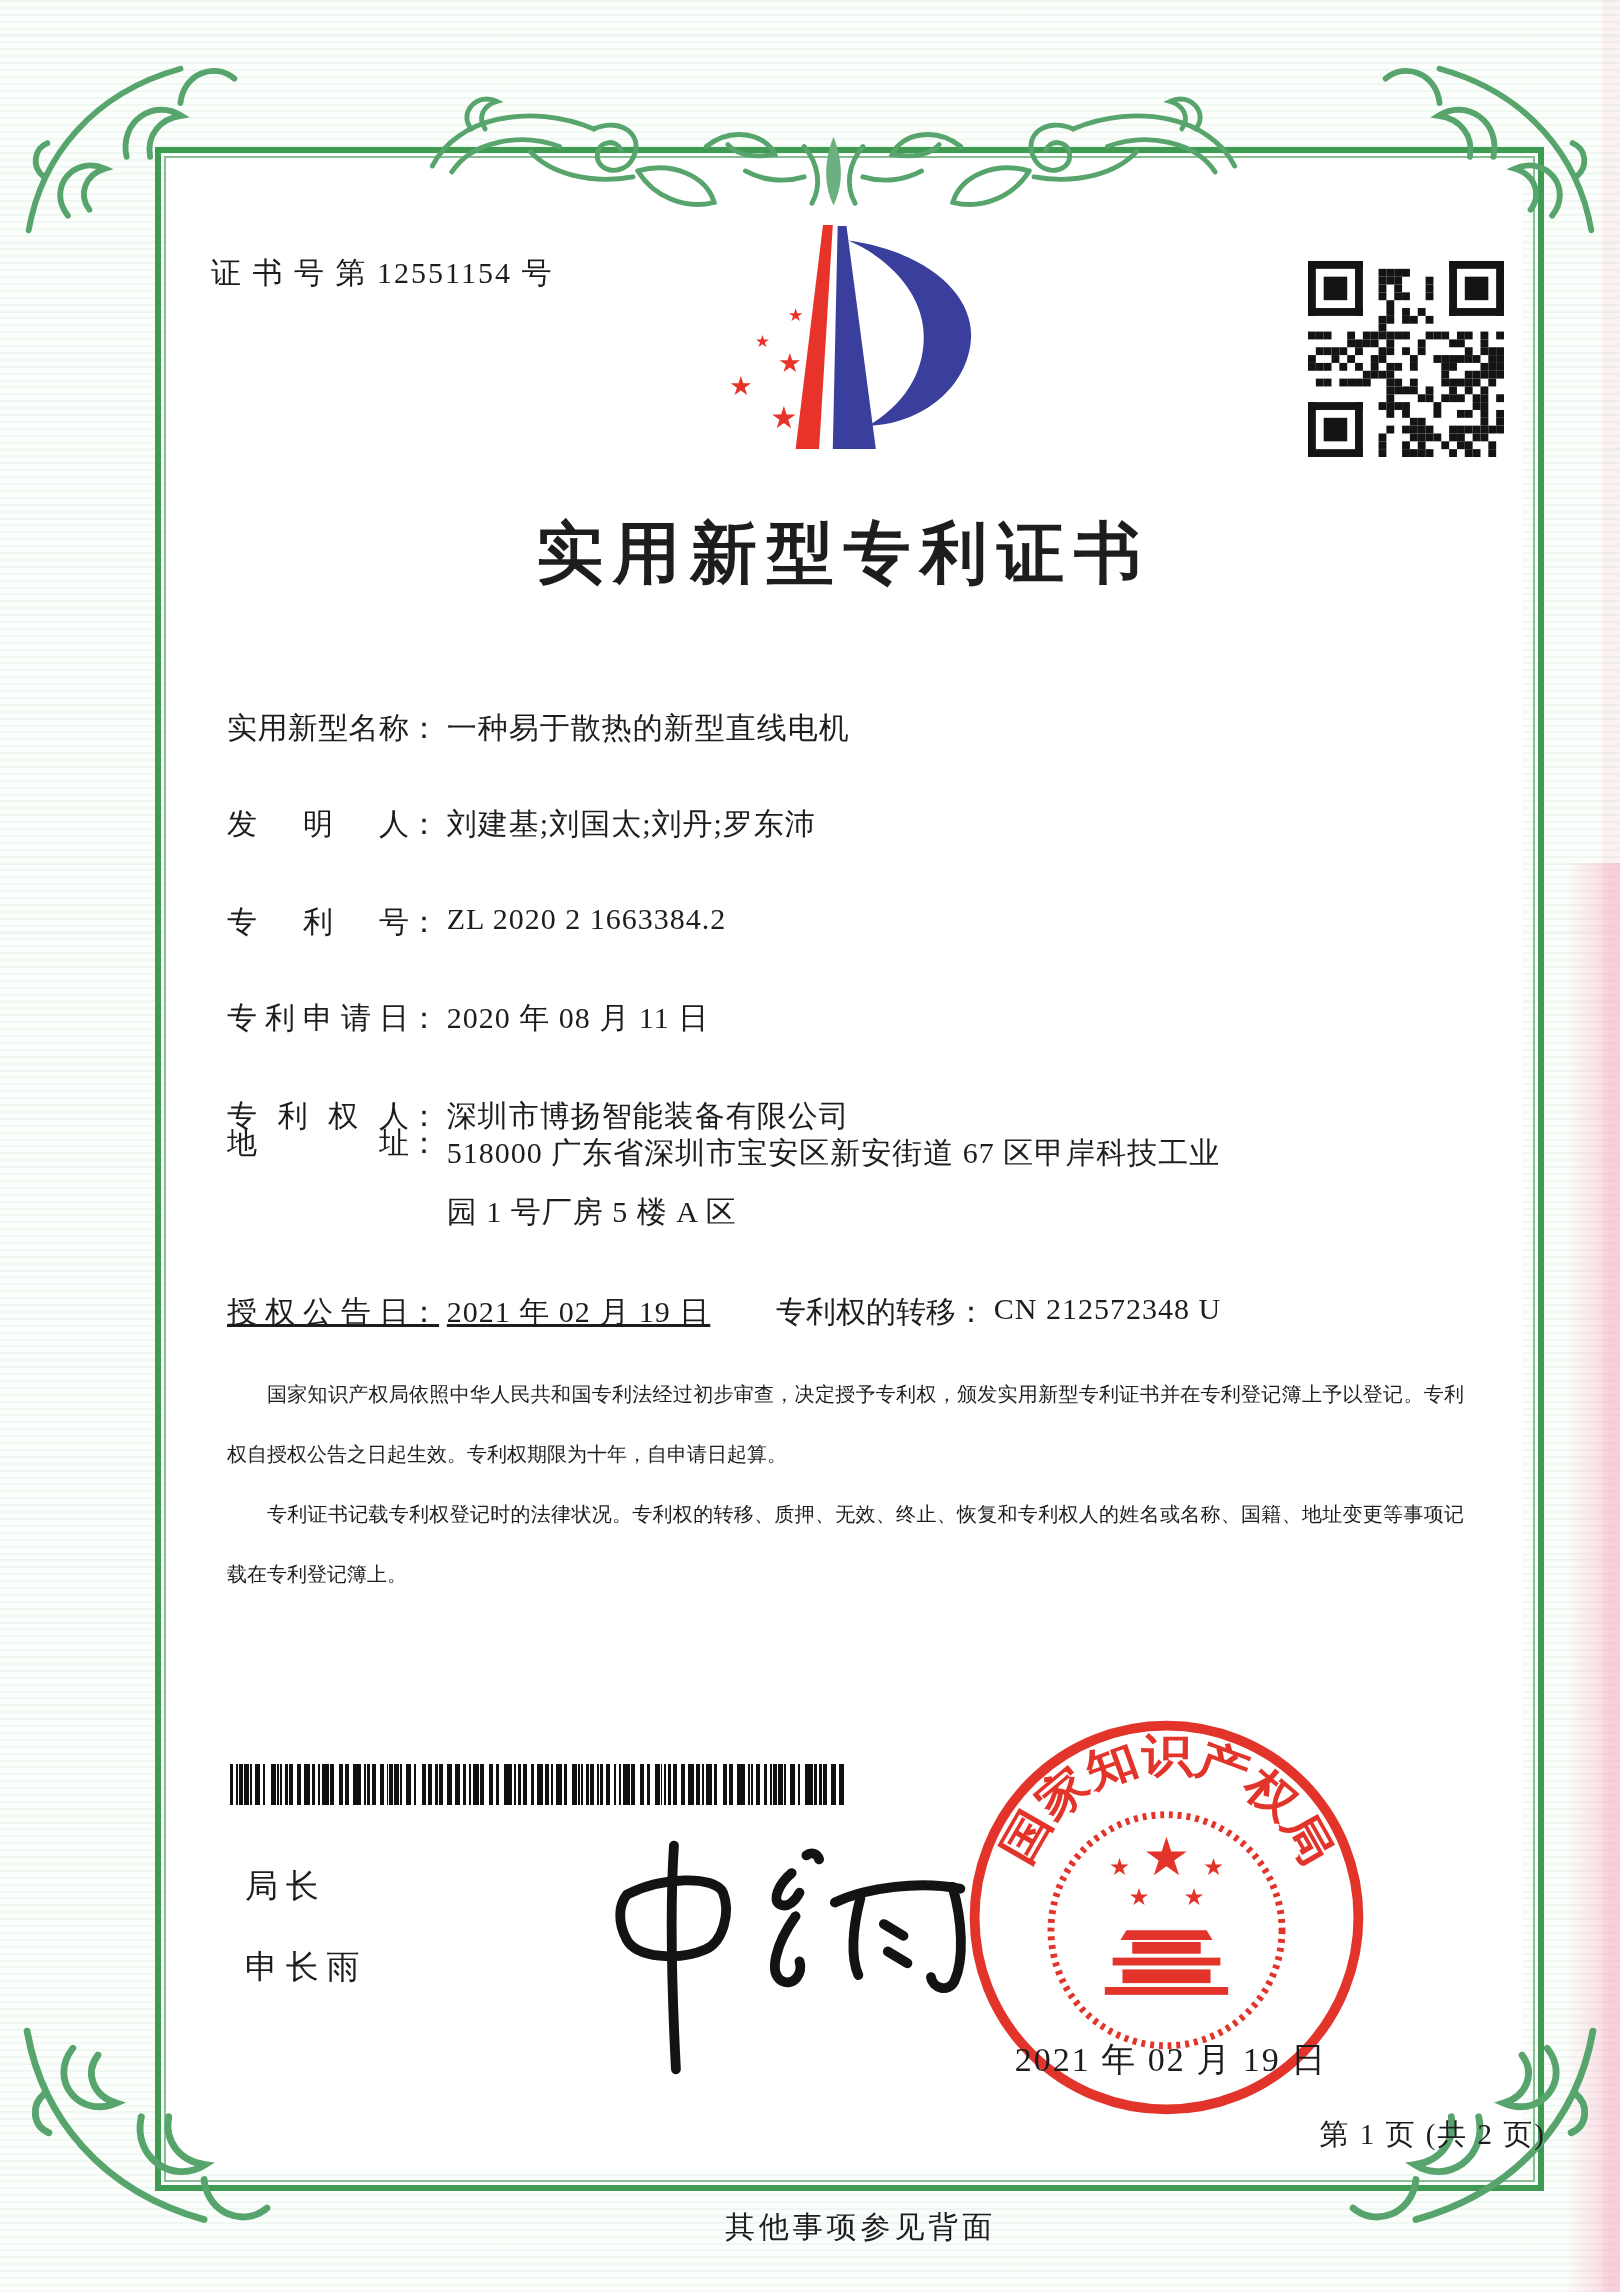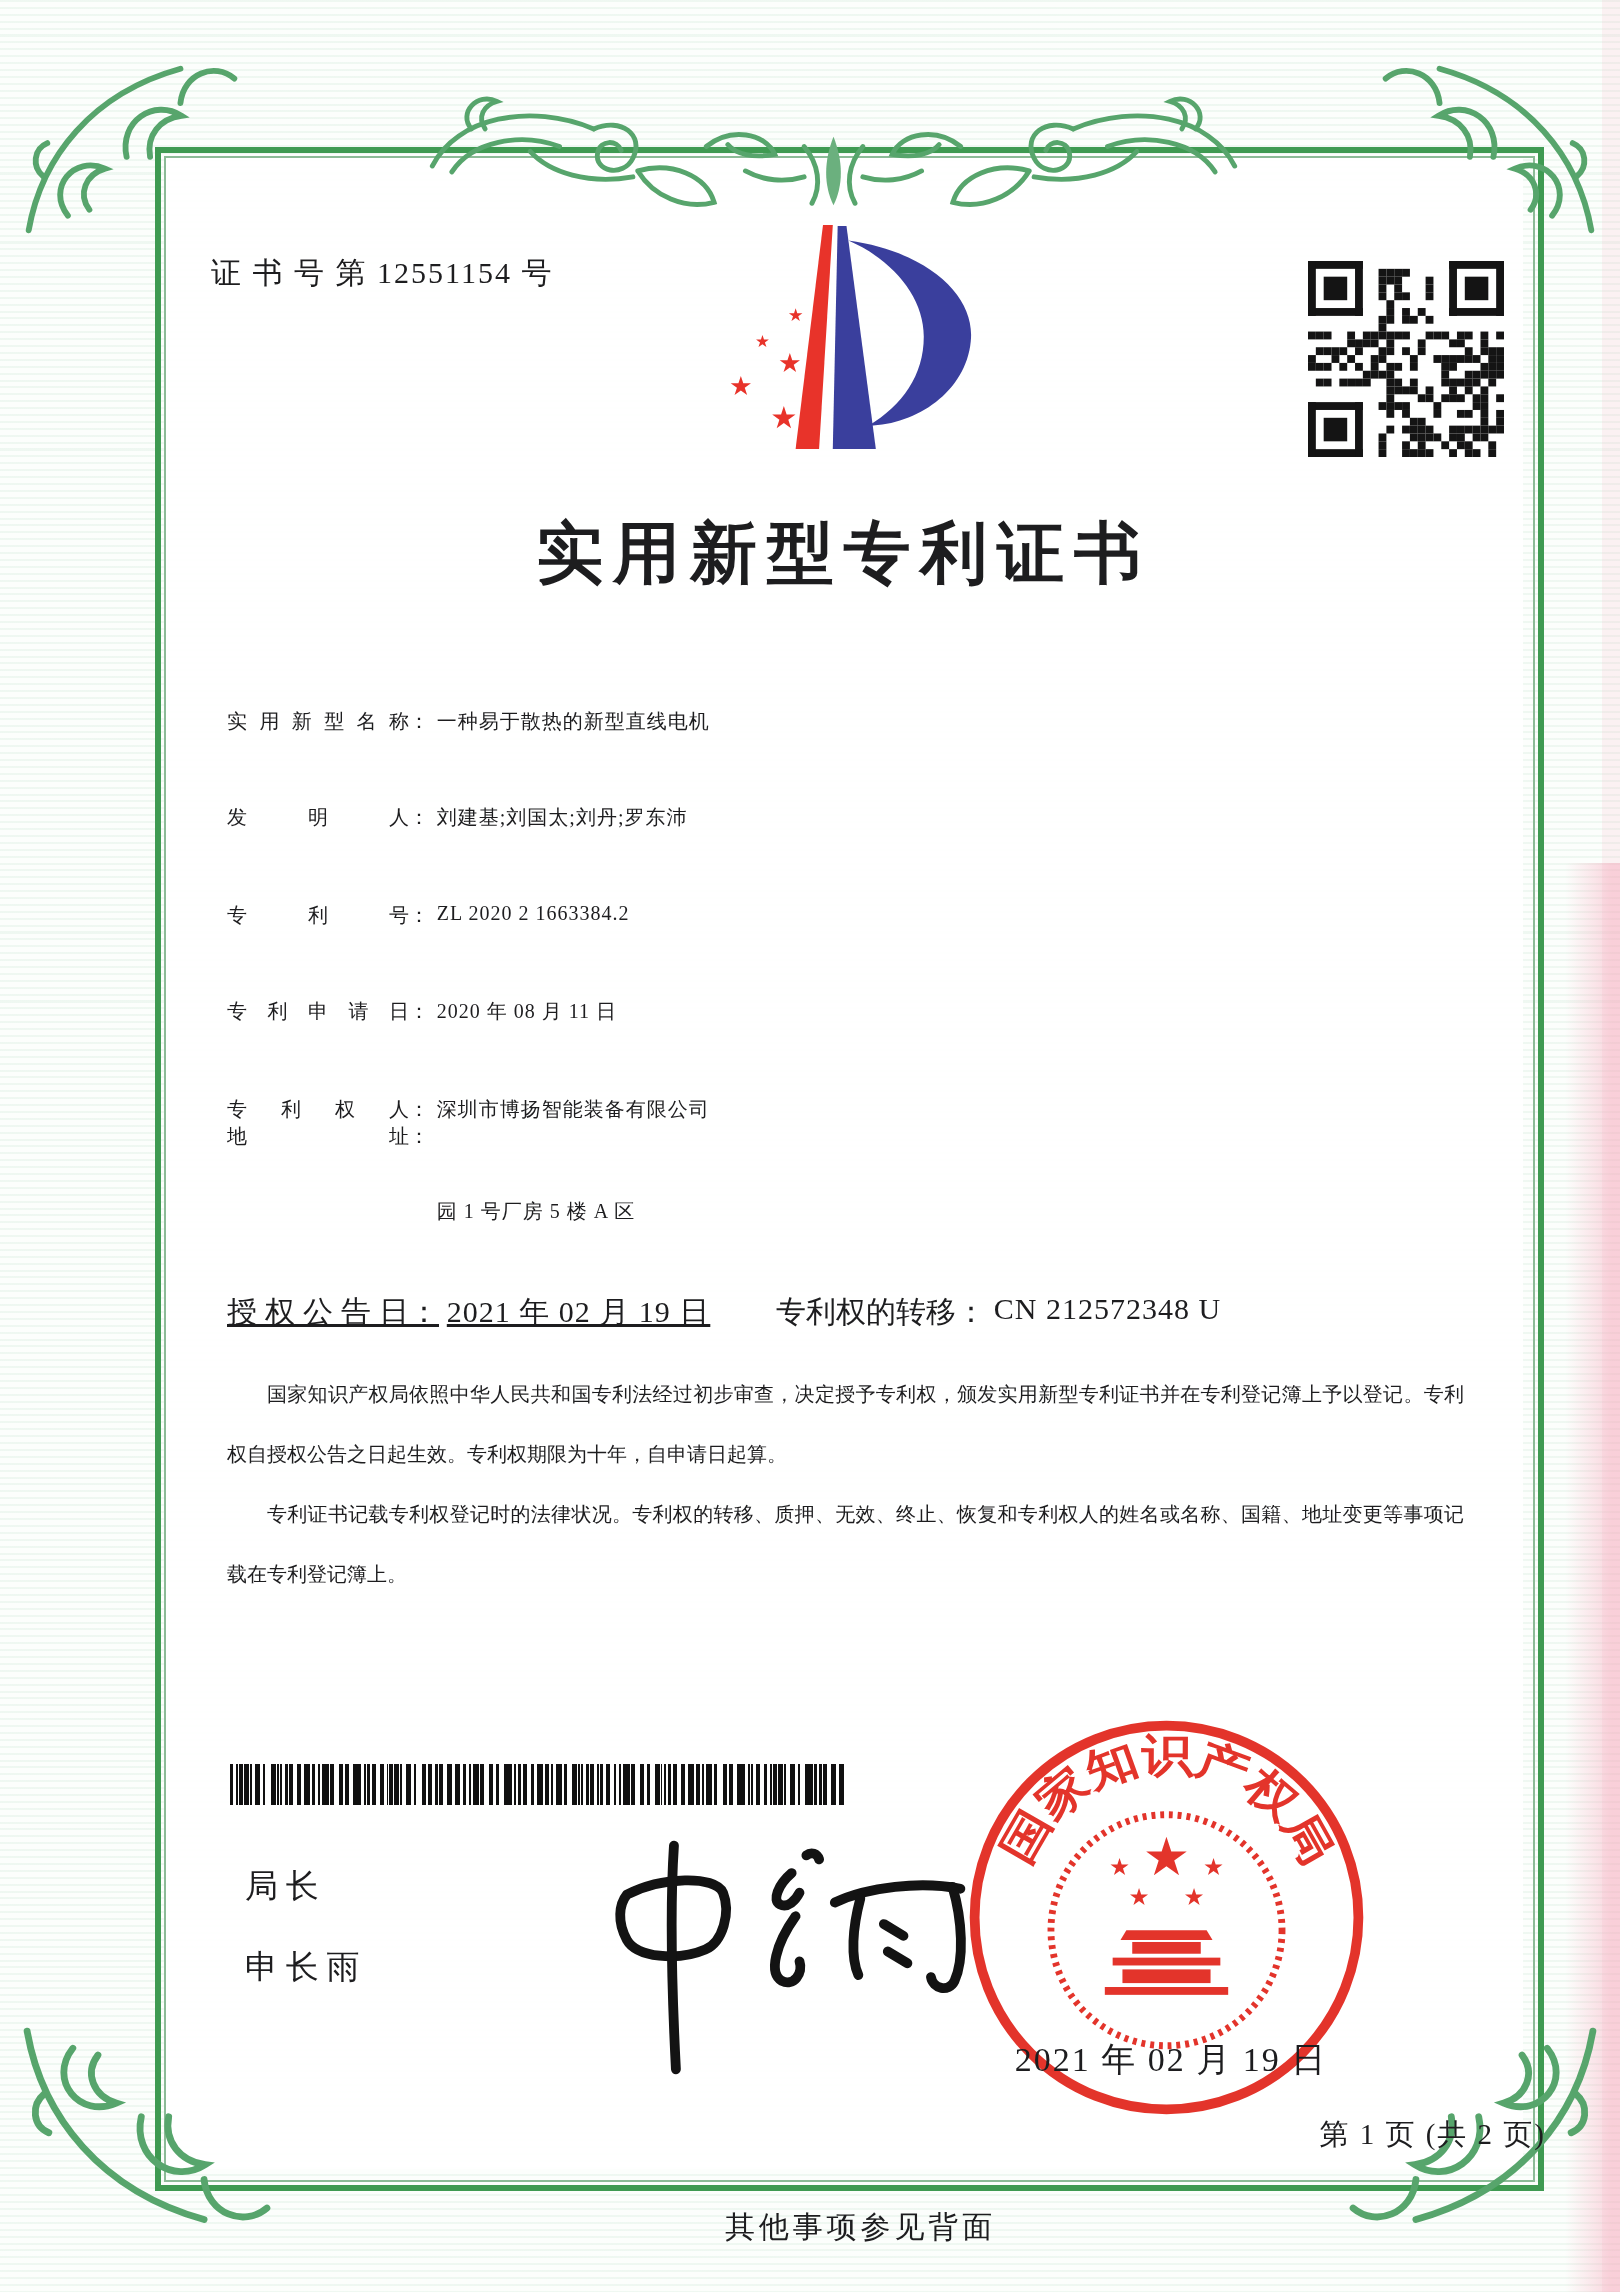--- a/index.html
+++ b/index.html
@@ -9,21 +9,21 @@
         font-family:"Liberation Serif","DejaVu Serif",serif;color:#1d1d1f;}
   .abs{position:absolute;}
   .inner-bg{position:absolute;left:165px;top:157px;width:1358px;height:2012px;background:rgba(255,255,255,0.9);}
   .scan-pink{position:absolute;right:0;top:863px;width:55px;height:1430px;
              background:linear-gradient(90deg, rgba(246,166,186,0) 0%, rgba(246,166,186,0.45) 85%);}
   .scan-pink2{position:absolute;right:0;top:0;width:17.6px;height:2293px;background:rgba(246,166,186,0.15);}
   .frame{position:absolute;left:155px;top:147px;width:1377px;height:2032px;border:6.9px solid #3f9a52;}
   .frame::after{content:"";position:absolute;inset:2.9px;border:2px solid #8cbb97;}
   .cert-no{left:211px;top:253px;font-size:30px;letter-spacing:2px;}
   .title{left:155px;top:508px;width:1377px;text-align:center;font-size:67px;font-weight:700;letter-spacing:9.8px;}
-  .row{position:absolute;left:227px;display:flex;align-items:flex-start;font-size:20px;}
+  .row{position:absolute;left:227px;display:flex;align-items:flex-start;font-size:30px;}
   .flabel{display:inline-block;width:182px;text-align:justify;text-align-last:justify;}
   .colon{display:inline-block;}
   .fvalue{margin-left:7.8px;letter-spacing:1px;text-align:right;}
   .addr-val{margin-left:7.8px;line-height:59px;letter-spacing:1px;}
   .pair{display:flex;}
   .row-grant{width:1237px;position:absolute;left:227px;font-size:30px;text-decoration:underline;}
   .pair2{position:absolute;left:549px;top:0;display:flex;}
   .paras{left:227px;top:1364px;width:1237px;font-size:20px;line-height:60px;text-align:justify;}
   .paras p{margin:0;text-indent:2em;}
   .barcode{left:230px;top:1764px;width:616px;height:41px;
@@ -350,21 +350,21 @@
   </div>
   <div class="row" style="top:1096px;">
     <span class="flabel">专利权人</span>
       <span class="colon">：</span>
     <span class="fvalue">深圳市博扬智能装备有限公司</span>
   </div>
   <div class="row" style="top:1123px;">
     <span class="flabel">地址</span>
       <span class="colon">：</span>
     <span class="addr-val">
-      <br>
+      <span>518000 广东省深圳市宝安区新安街道 67 区甲岸科技工业</span><br>
       <span>园 1 号厂房 5 楼 A 区</span>
     </span>
   </div>
   <div class="row-grant" style="top:1292px;">
     <div class="pair">
       <span class="flabel">授权公告日</span>
         <span class="colon">：</span>
       <span class="fvalue">2021 年 02 月 19 日</span>
     </div>
     <div class="pair pair2">

